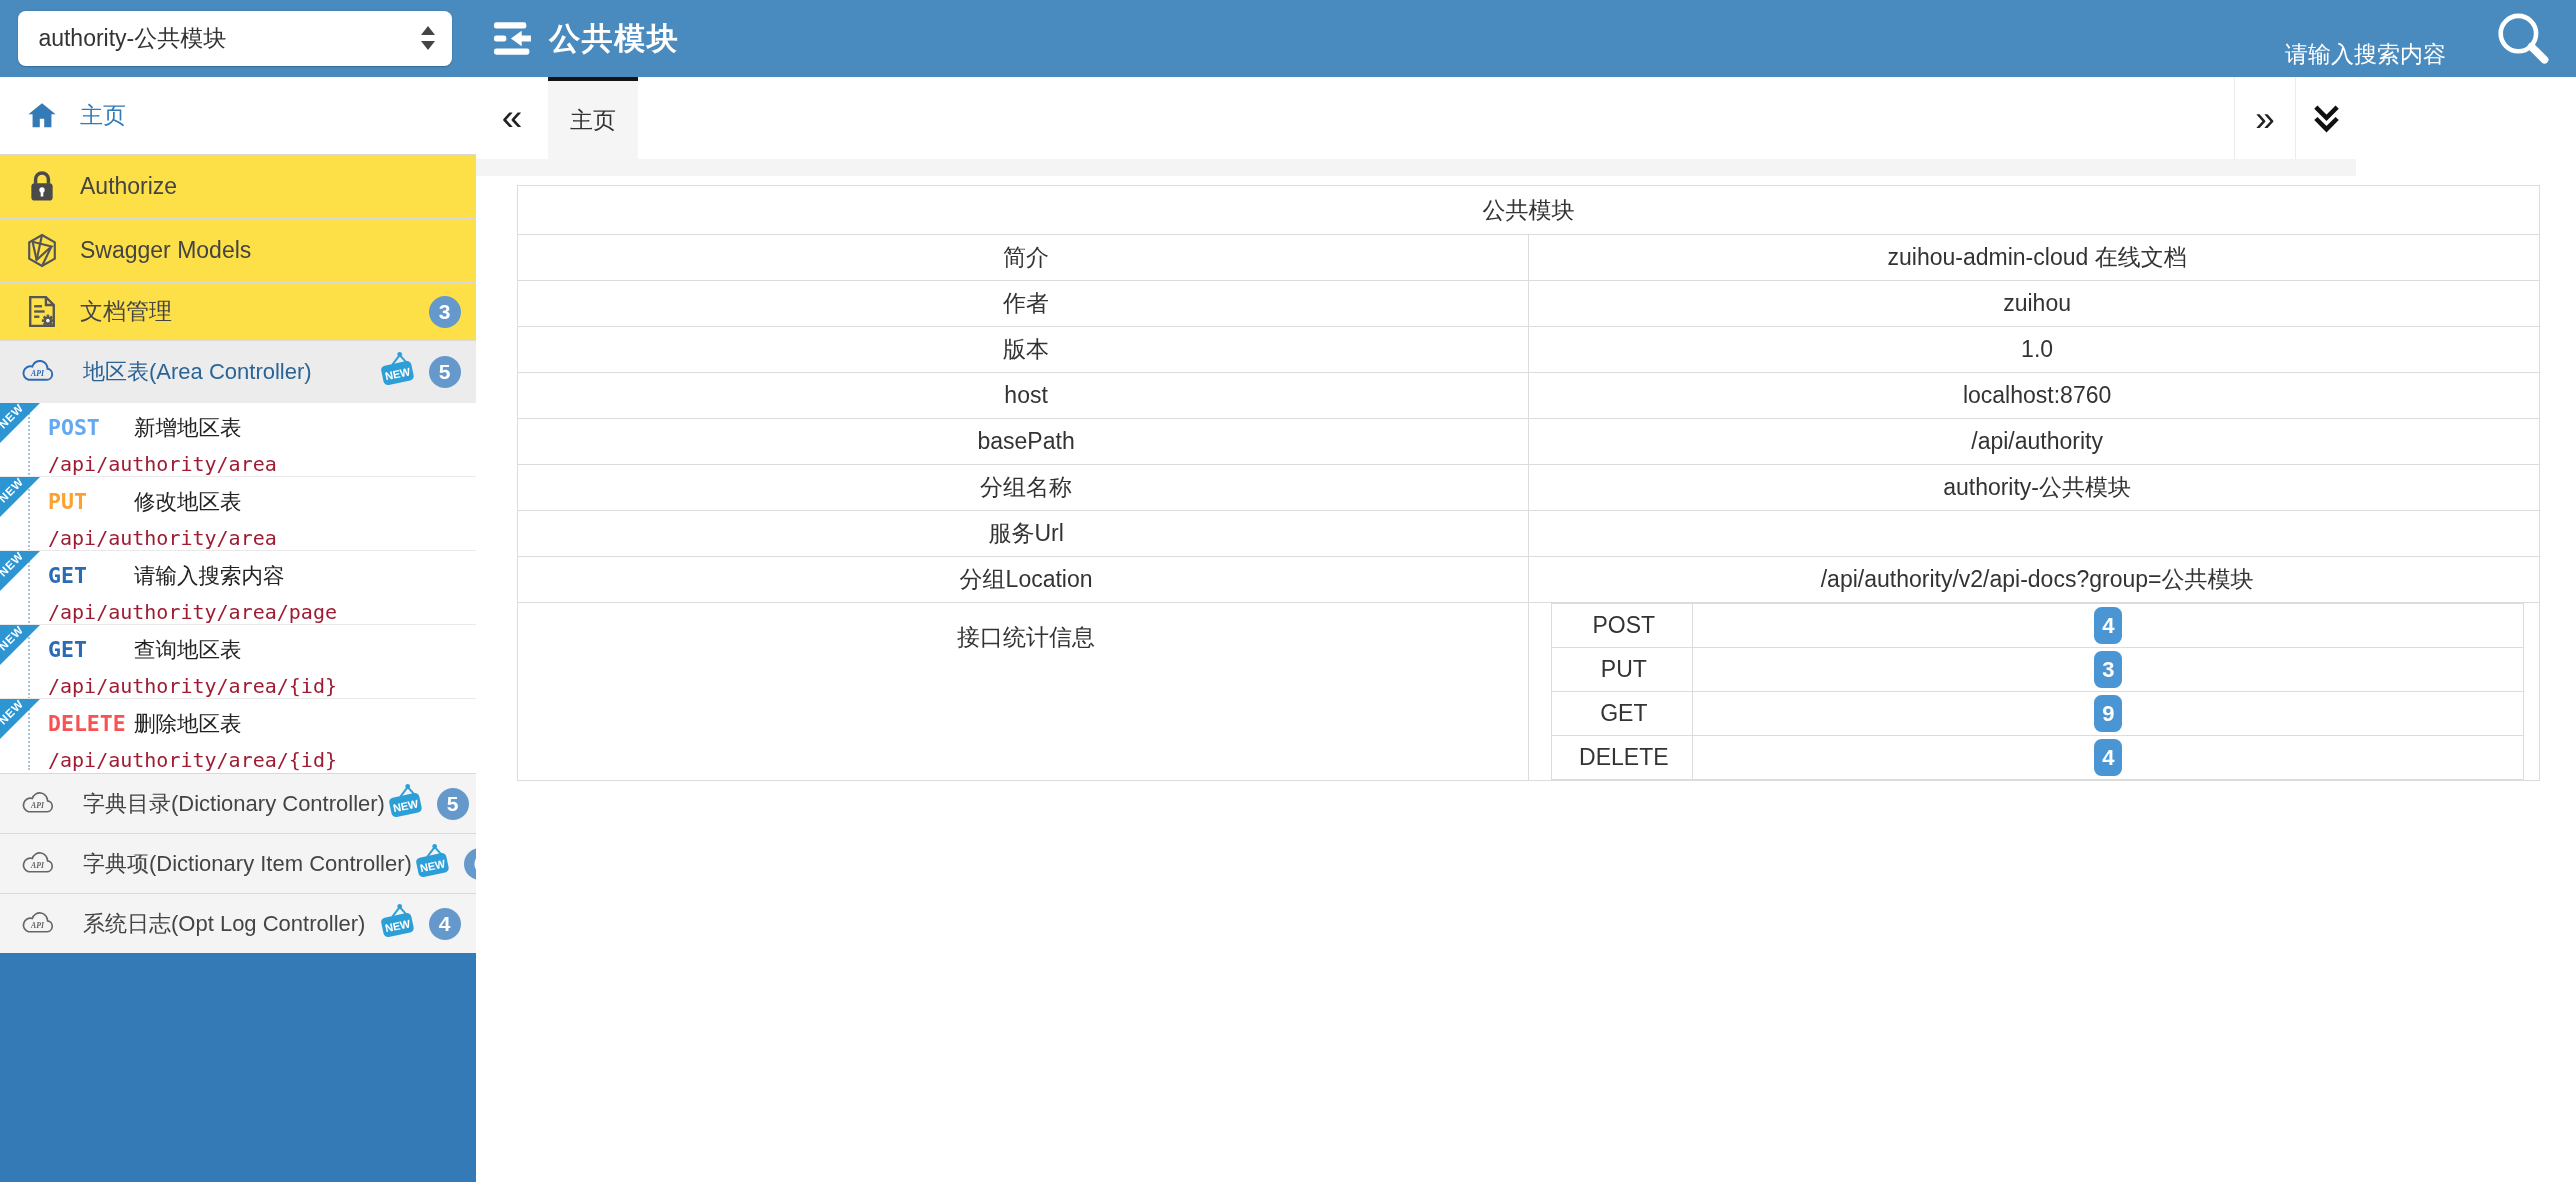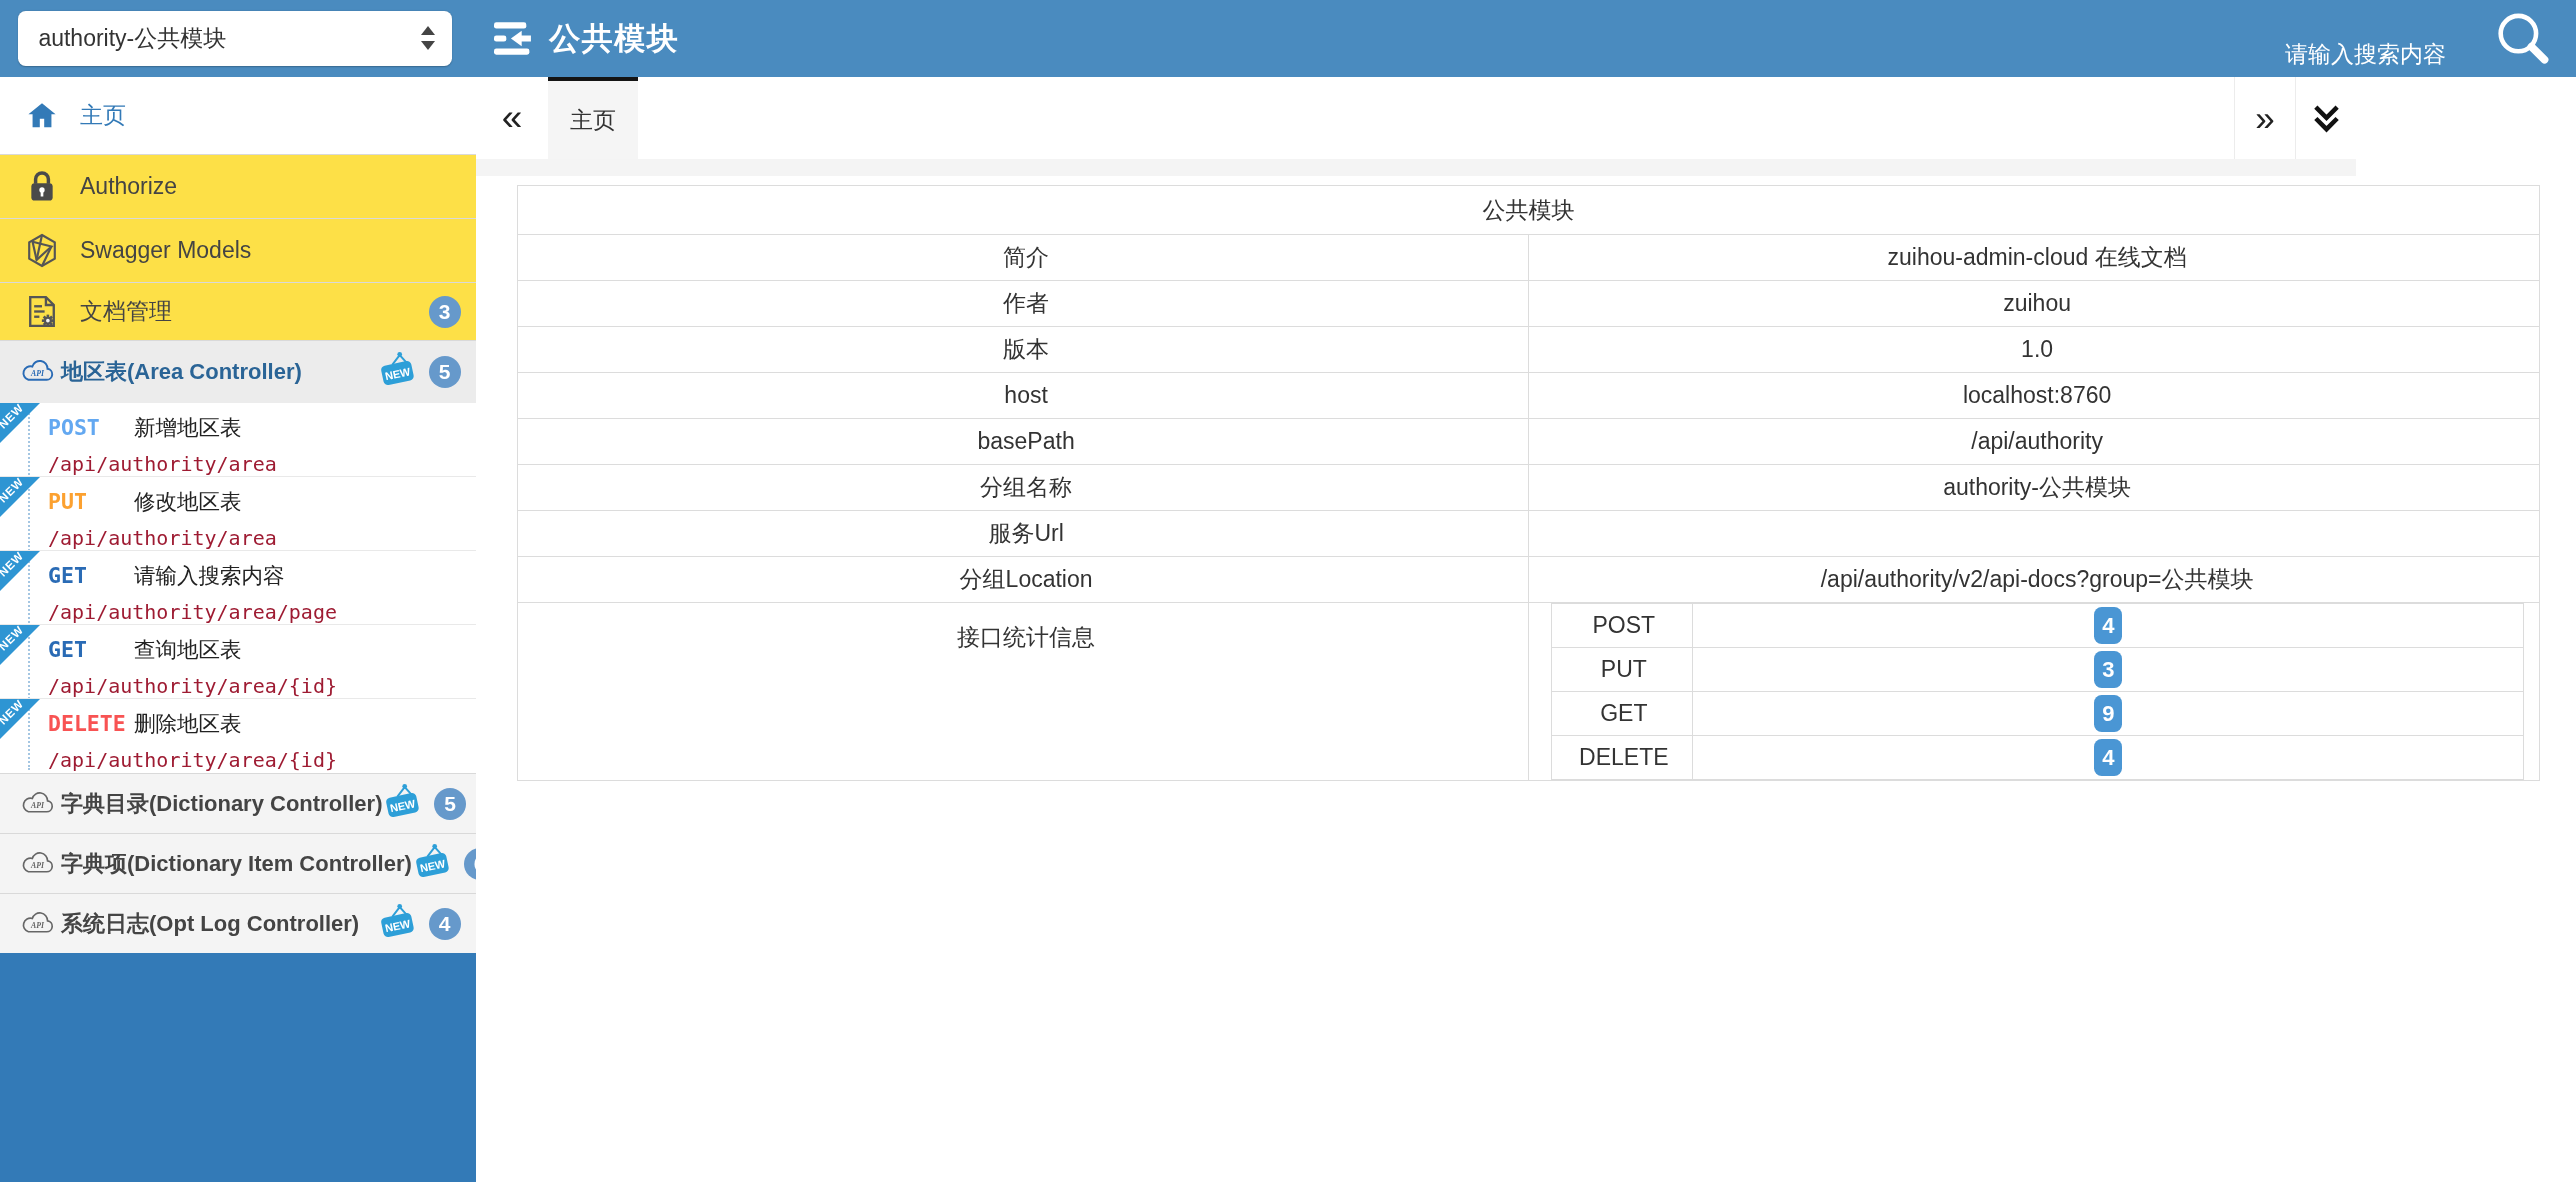--- a/index.html
+++ b/index.html
@@ -27,21 +27,21 @@
   .m-item { display:flex; align-items:center; padding:0 15.3px 0 23px; background:#fde047;
     border-top:0.8px solid #d9d9d9; color:#444; font-size:23px; cursor:pointer; }
   .m-item .ic { width:37px; display:flex; justify-content:center; }
   .m-item .label { margin-left:20px; }
   .m-home { height:77px; background:#fff; border-top:none; color:#337ab7; }
   .m-auth, .m-swg { height:64px; }
   .m-doc { height:58px; }
   .controller { height:63px; display:flex; align-items:center; padding:0 15.3px 0 20px; background:#f4f4f4;
     border-top:0.8px solid #d9d9d9; color:#444; font-size:22px; cursor:pointer; }
   .controller .ic { width:35px; display:flex; justify-content:center; }
-  .controller .label { margin-left:6px; white-space:nowrap;font-weight:bold; }
+  .controller .label { margin-left:28px; white-space:nowrap; }
   .controller.sel { background:#ececec; color:#2a6496; height:63px; }
   .controller.small { height:60px; }
   .badge { margin-left:auto; min-width:32px; height:32px; border-radius:50%; background:#6699cb; color:#fff;
     font-size:21px; font-weight:bold; display:flex; align-items:center; justify-content:center; flex:0 0 auto; }
   .new-sign { margin-left:auto; margin-right:10.7px; flex:0 0 auto; }
   .new-sign + .badge { margin-left:0; }
 
   .endpoints { position:relative; background:#fff; }
   .endpoints::before { content:""; position:absolute; left:28px; top:3.1px; bottom:3.1px; border-left:2.3px dotted #a4c6e2; }
   .ep { position:relative; height:74px; border-bottom:0.8px solid #e9e9e9; padding:10px 0 0 48px; cursor:pointer; }

